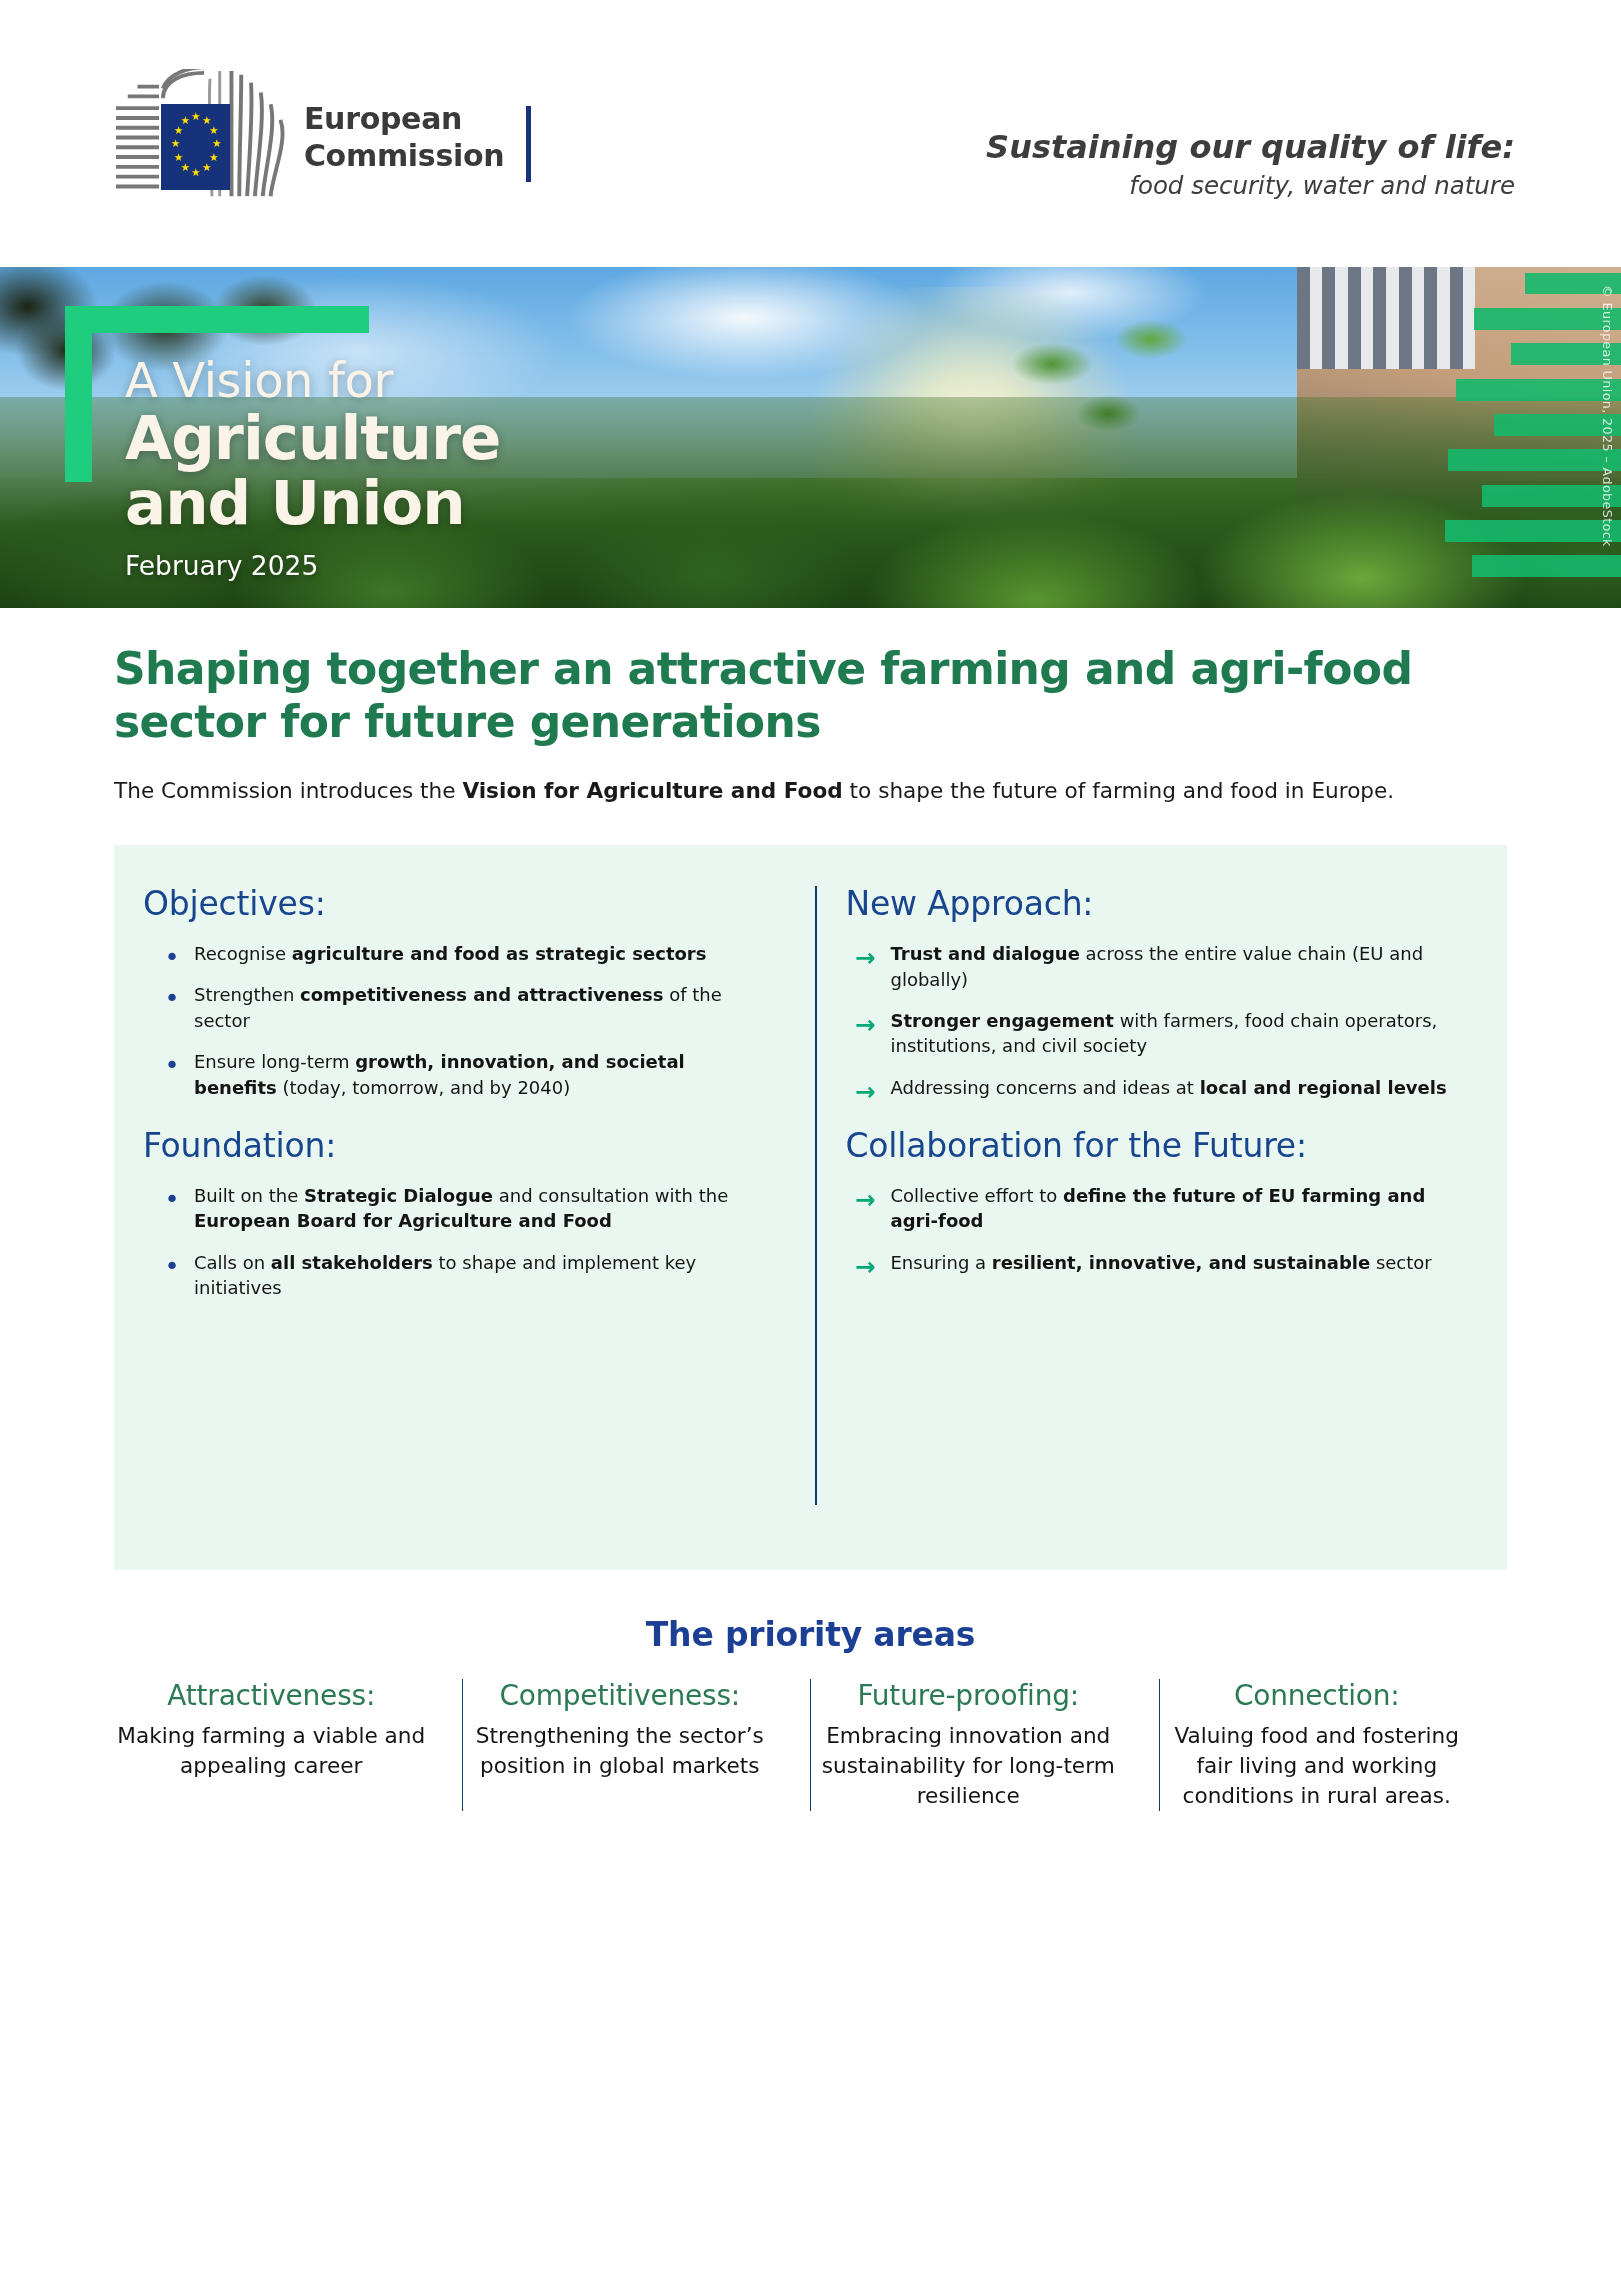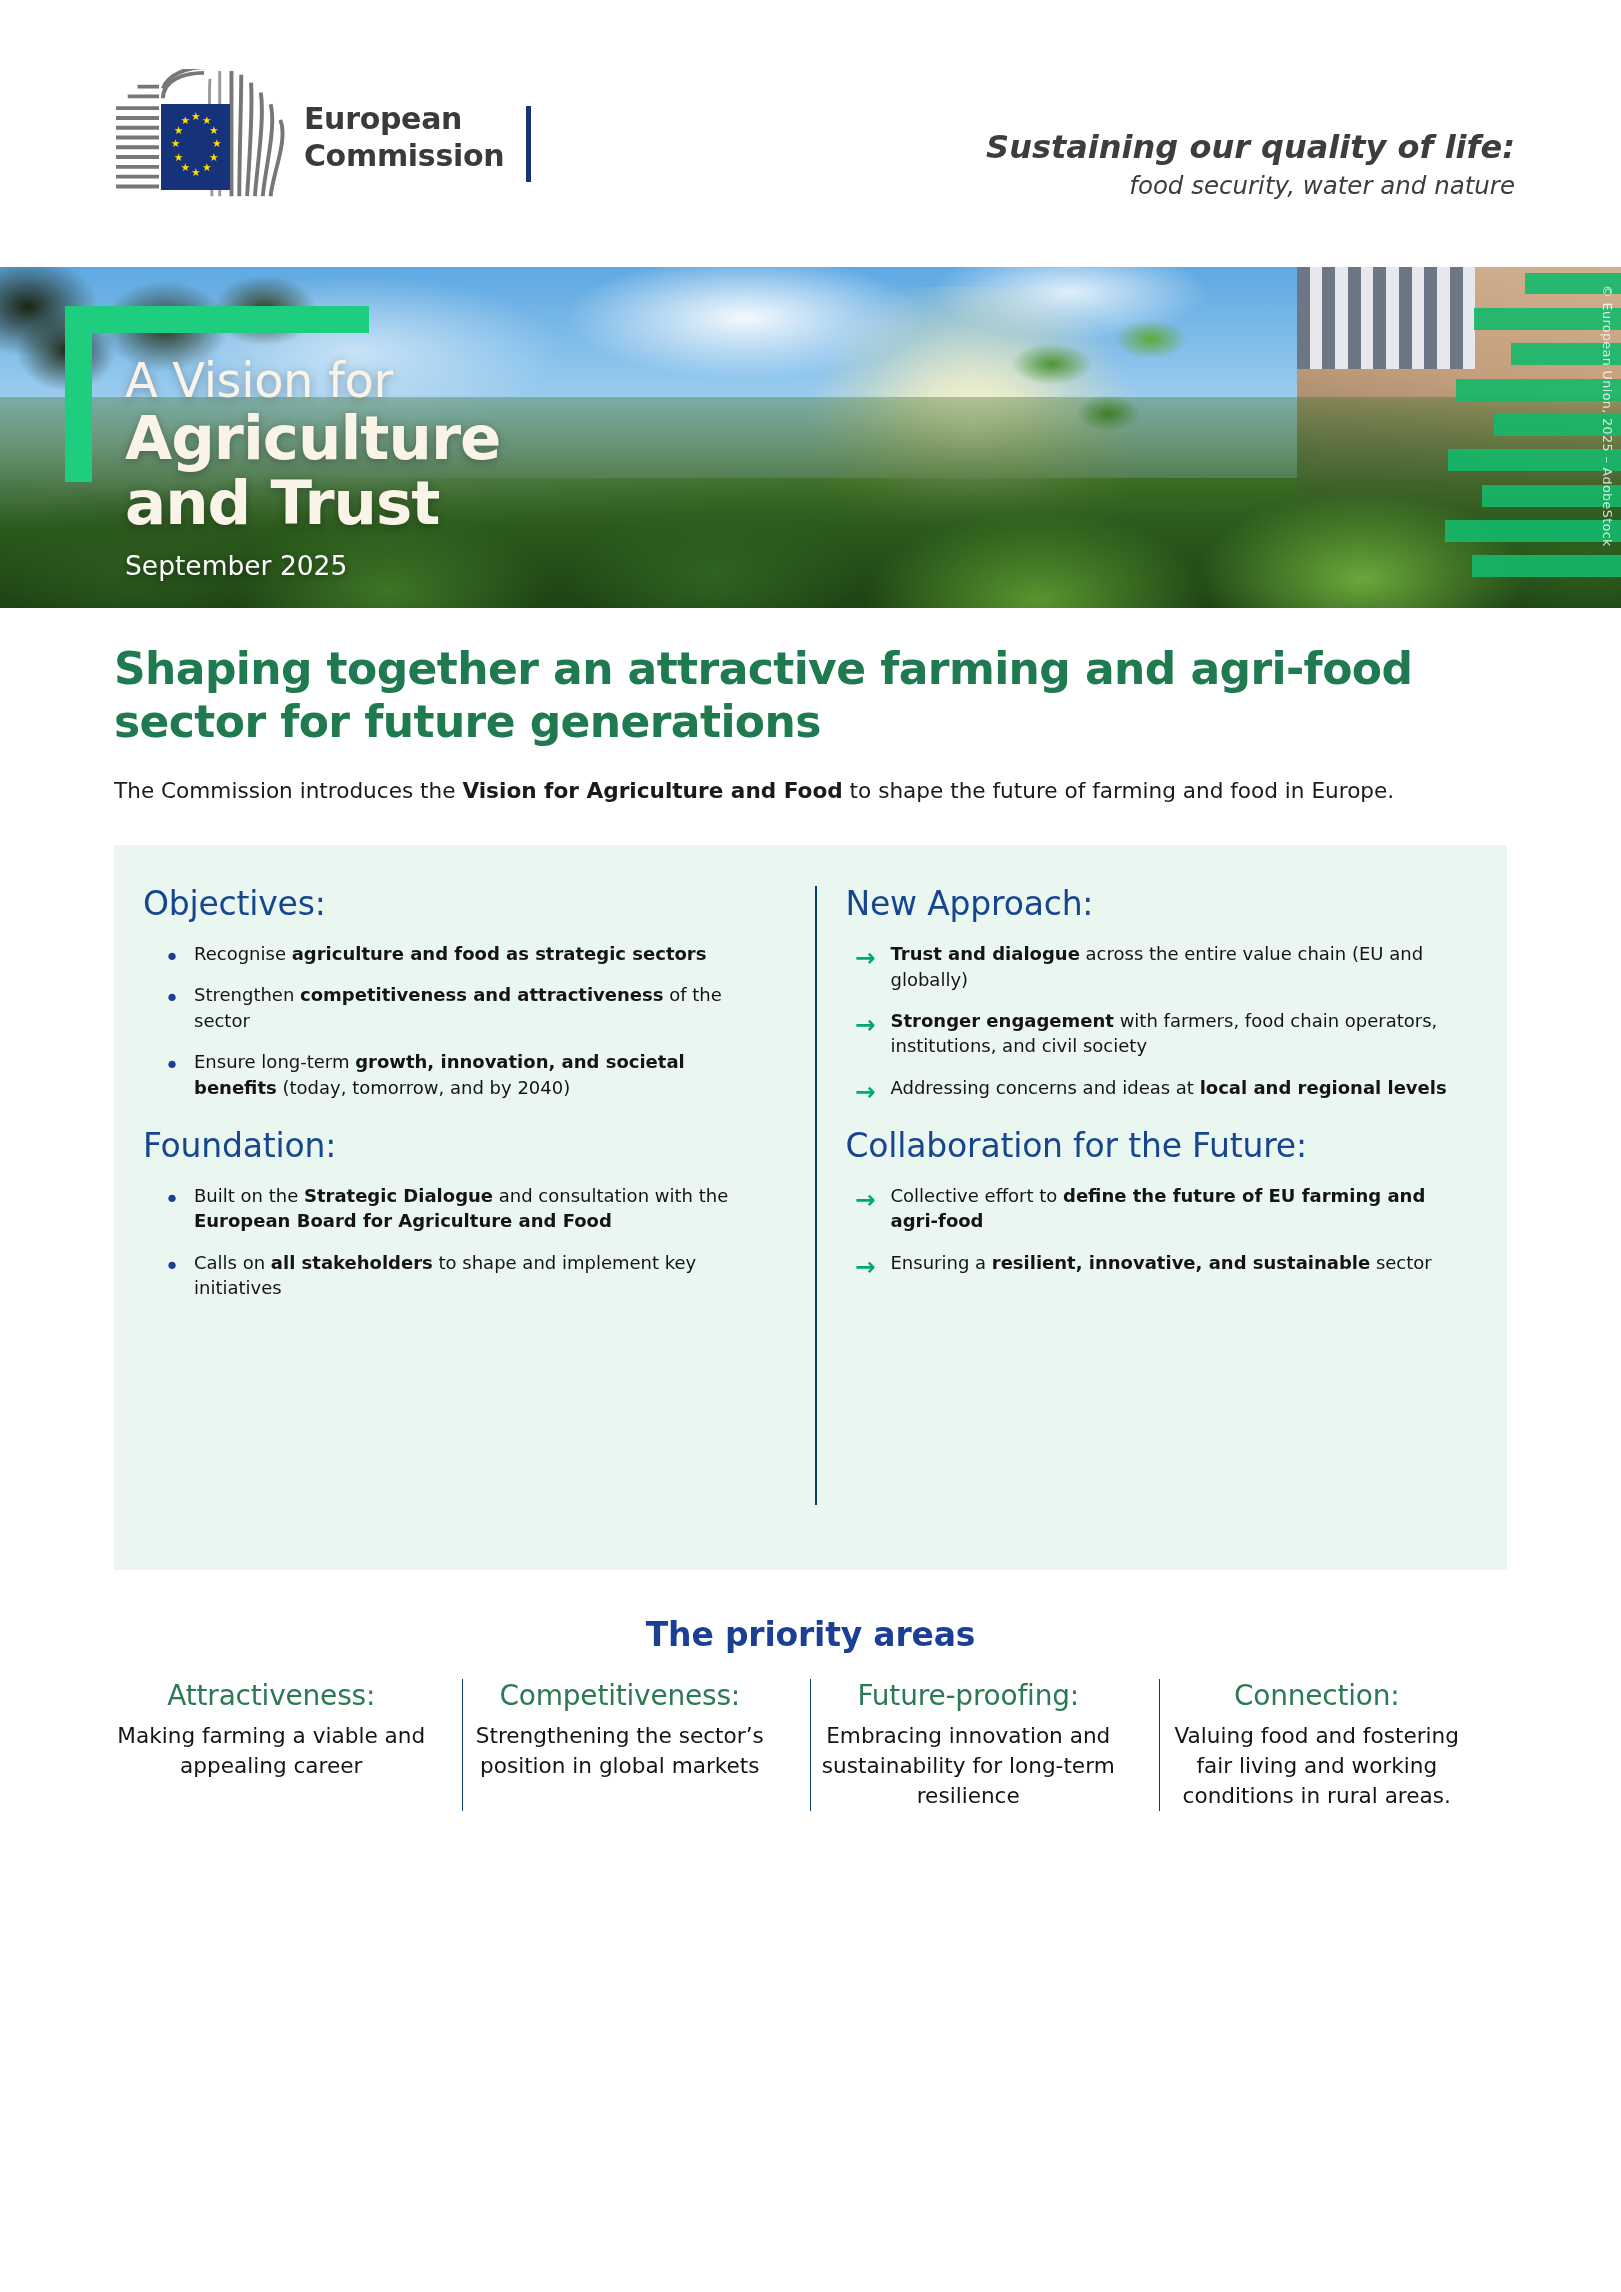--- a/index.html
+++ b/index.html
@@ -416,24 +416,24 @@
     <span style="top:218px;width:139px;"></span>
     <span style="top:253px;width:176px;"></span>
     <span style="top:288px;width:149px;"></span>
   </div>
 
   <div class="hero-bracket"></div>
 
   <div class="hero-title">
     <div class="t-line1">A Vision for</div>
     <div class="t-line2">Agriculture</div>
-    <div class="t-line3">and Trust</div>
-  </div>
-
-  <div class="hero-date">September 2025</div>
+    <div class="t-line3">and Union</div>
+  </div>
+
+  <div class="hero-date">February 2025</div>
   <div class="hero-credit">© European Union, 2025 – AdobeStock</div>
 </div>
 
 <div class="content">
 
   <h1 class="main-heading">Shaping together an attractive farming and agri-food sector for future generations</h1>
 
   <p class="intro">
     <span>The Commission introduces the </span><b>Vision for Agriculture and Food</b><span> to shape the future of farming and food in Europe.</span>
   </p>

